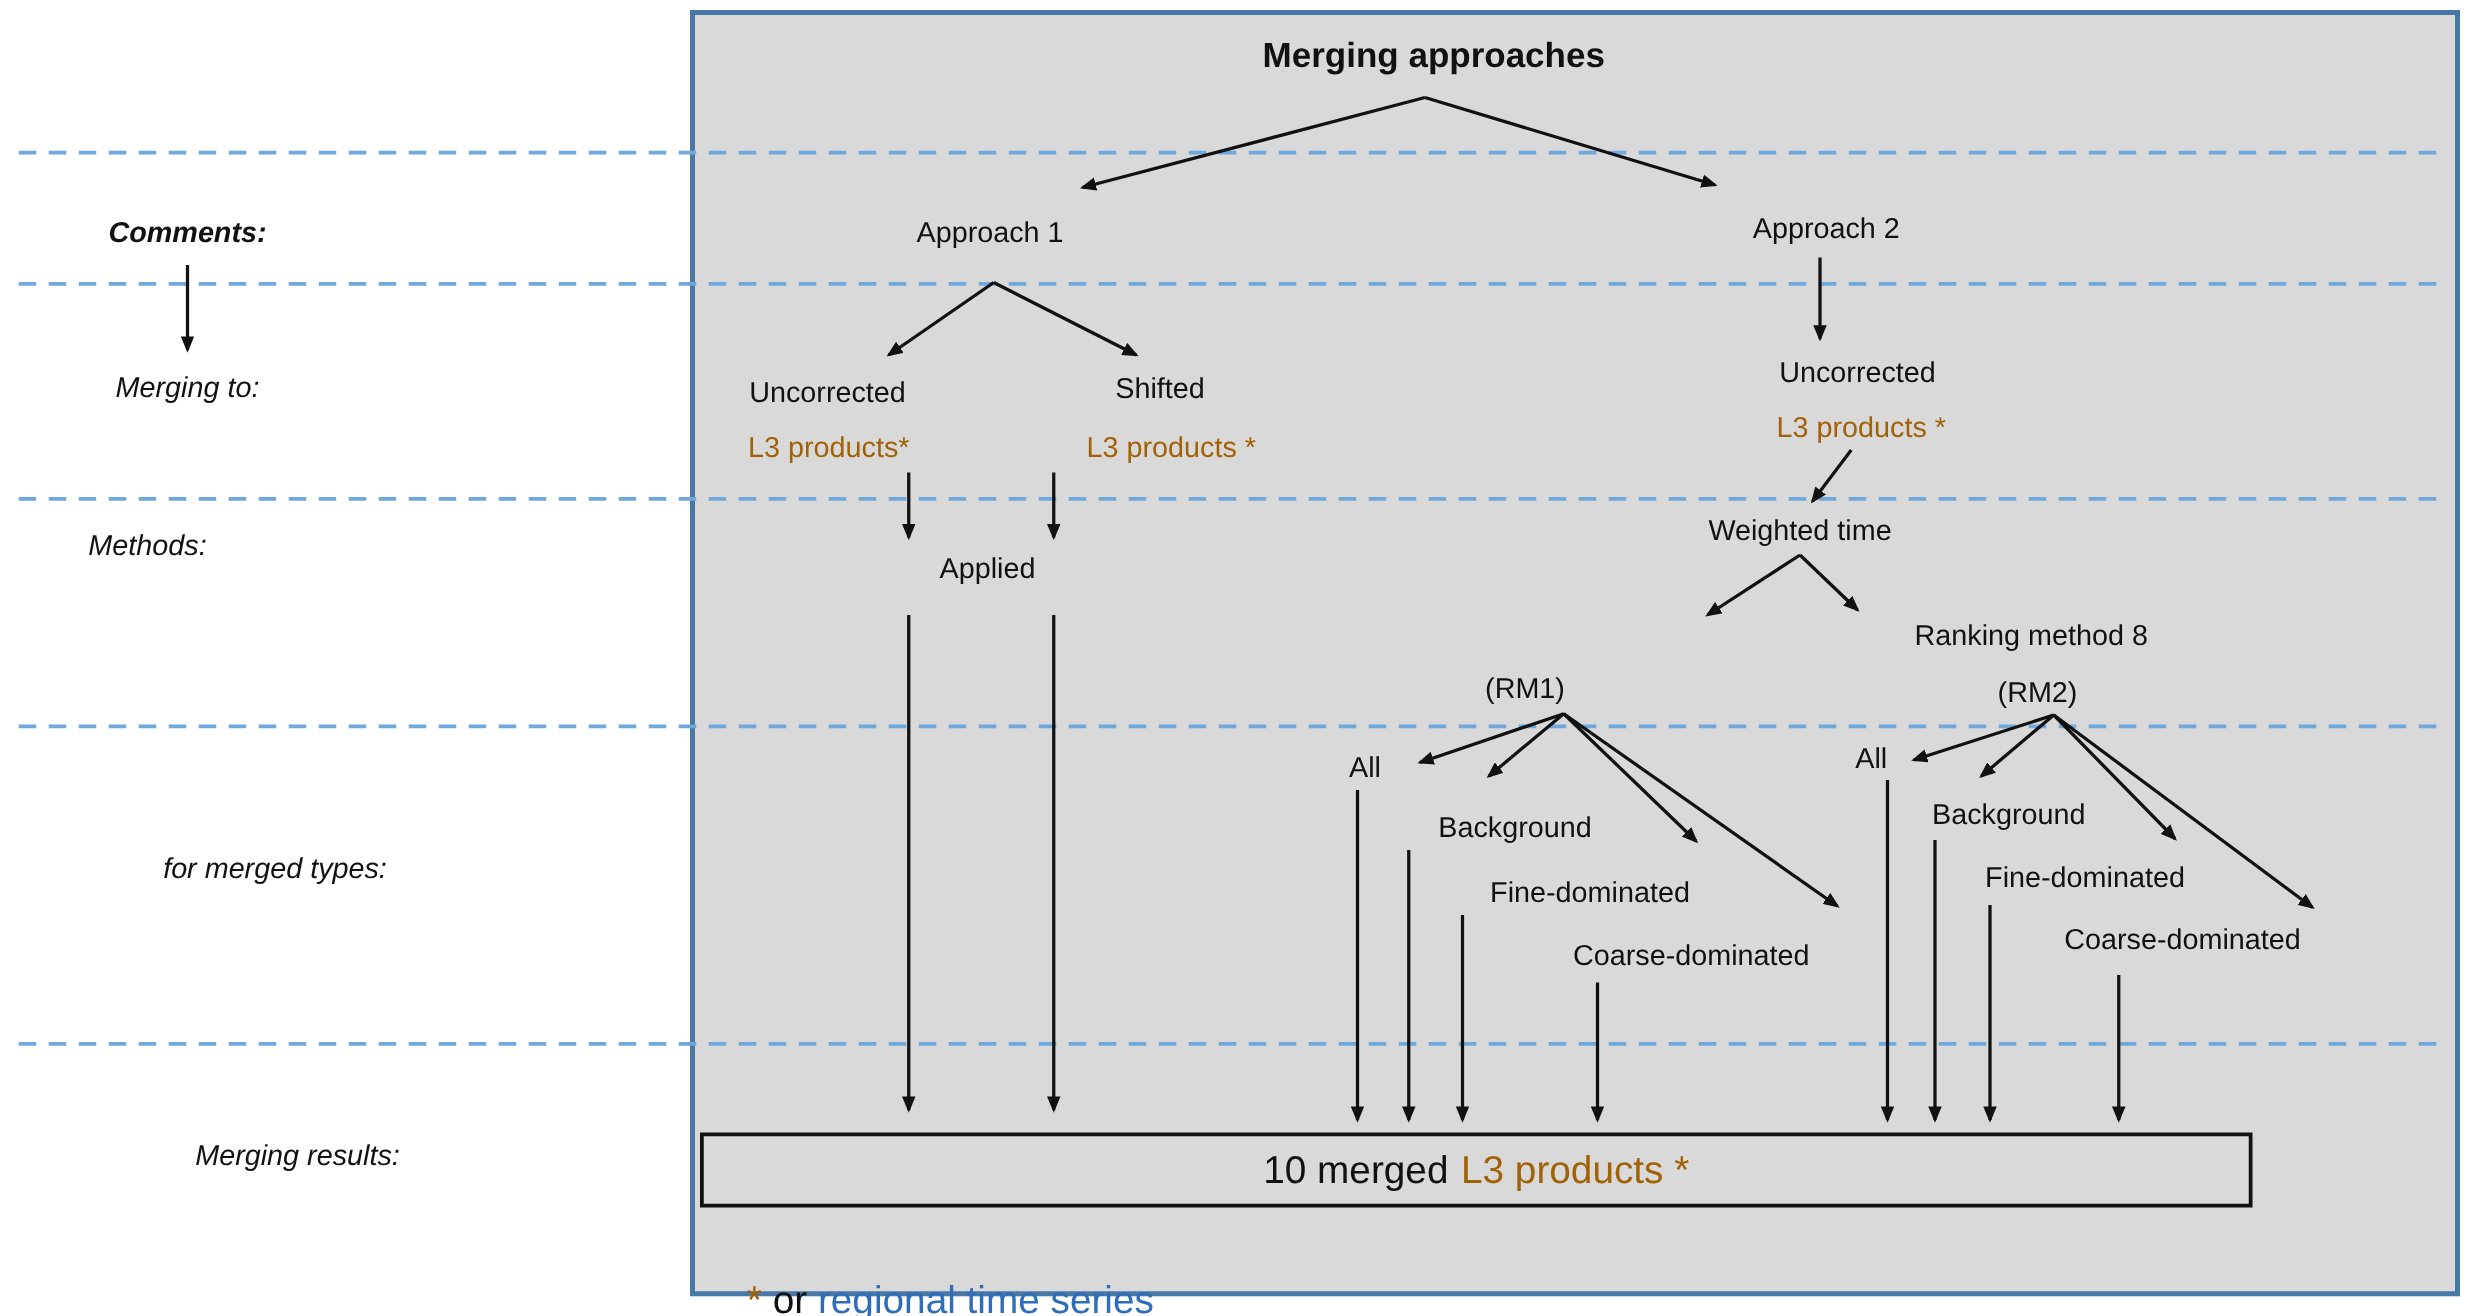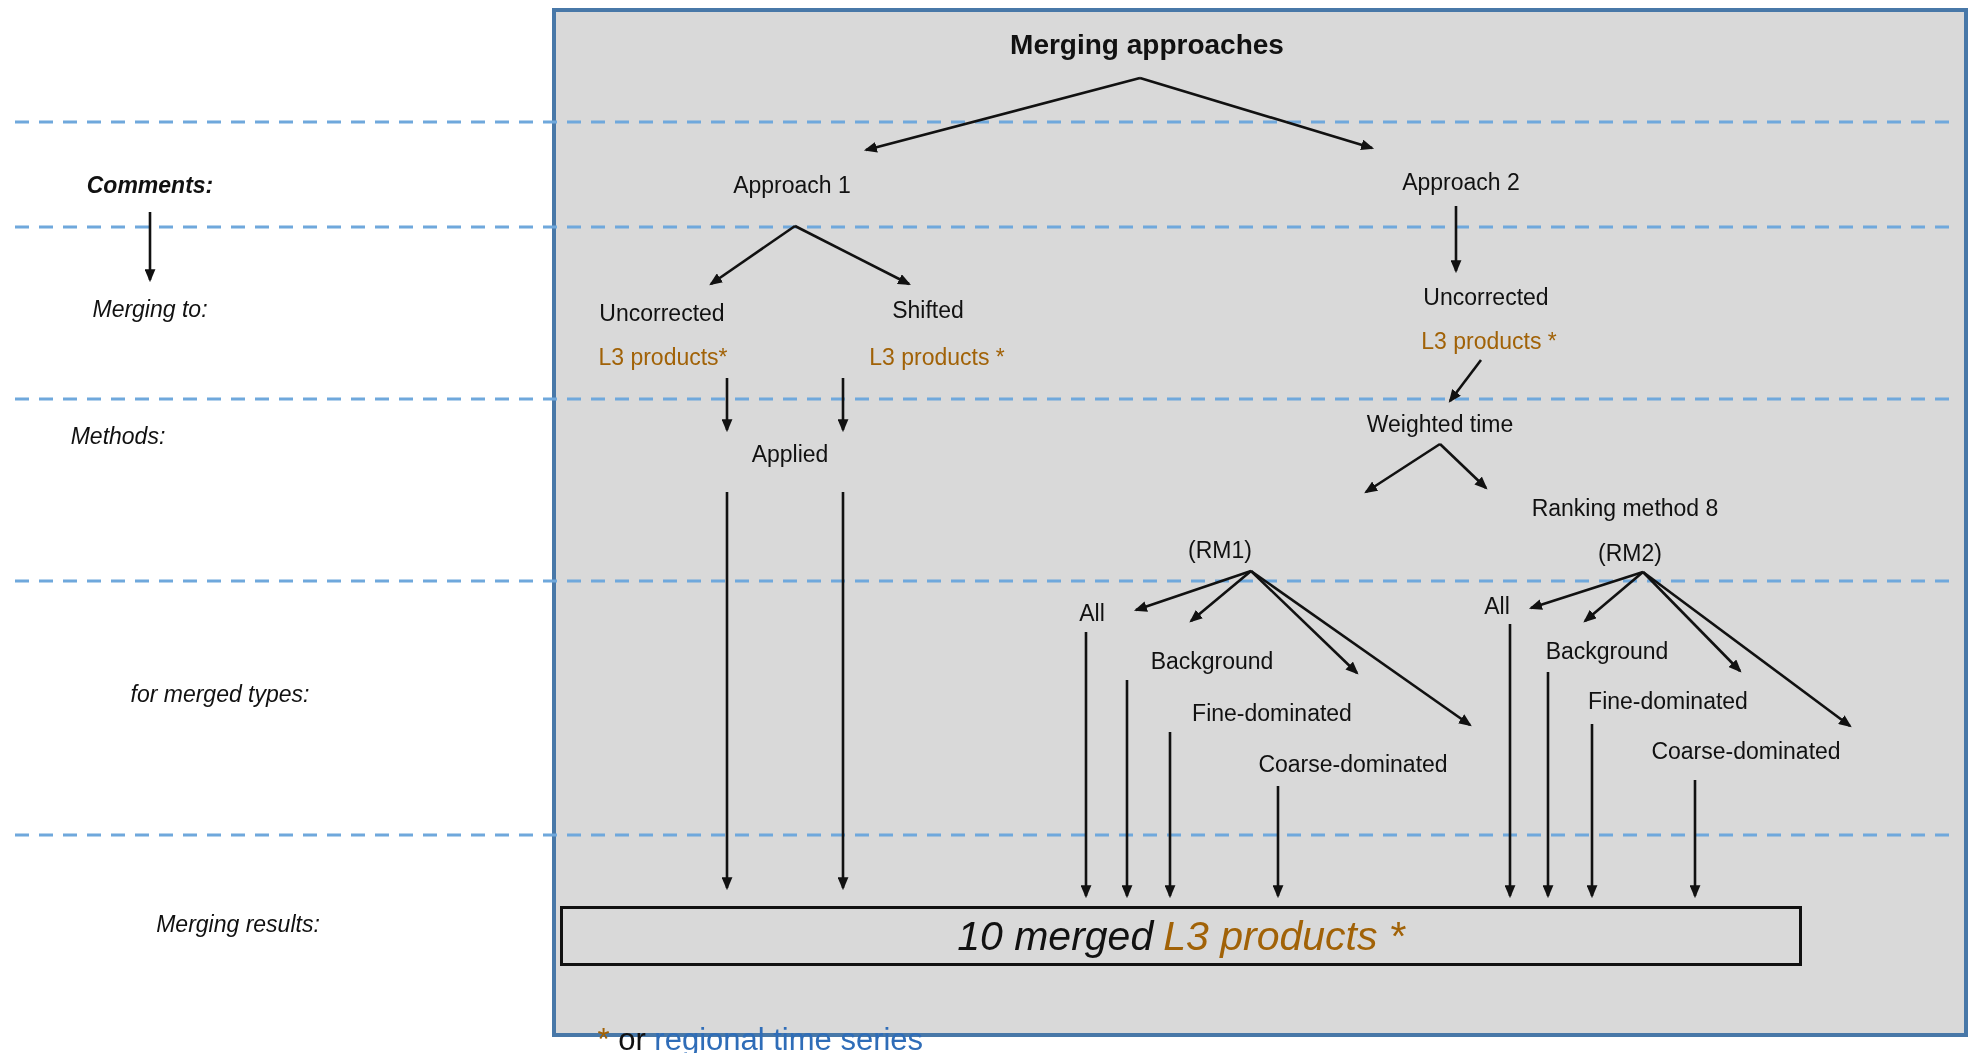--- a/index.html
+++ b/index.html
@@ -20,22 +20,21 @@
   }
   .rowlabel { font-style:italic; }
   .boldlabel { font-weight:bold; font-style:italic; }
   .blue  { color:#a16207; }
   .blue2 { color:#2f6db8; }
   .title { font-size:28px; font-weight:bold; }
   #merged-box {
     position:absolute; left:560px; top:906px; width:1242px; height:60px;
     border:3px solid #111111; box-sizing:border-box;
     display:flex; align-items:center; justify-content:center; gap:10px;
-    font-size:41px;
-    font-style:italic;
+    font-size:31px;
   }
   #footnote {
     position:absolute; left:563px; top:986px; font-size:31px; white-space:pre;
   }
 </style>
 </head>
 <body>
 
 <div id="canvas">
 

